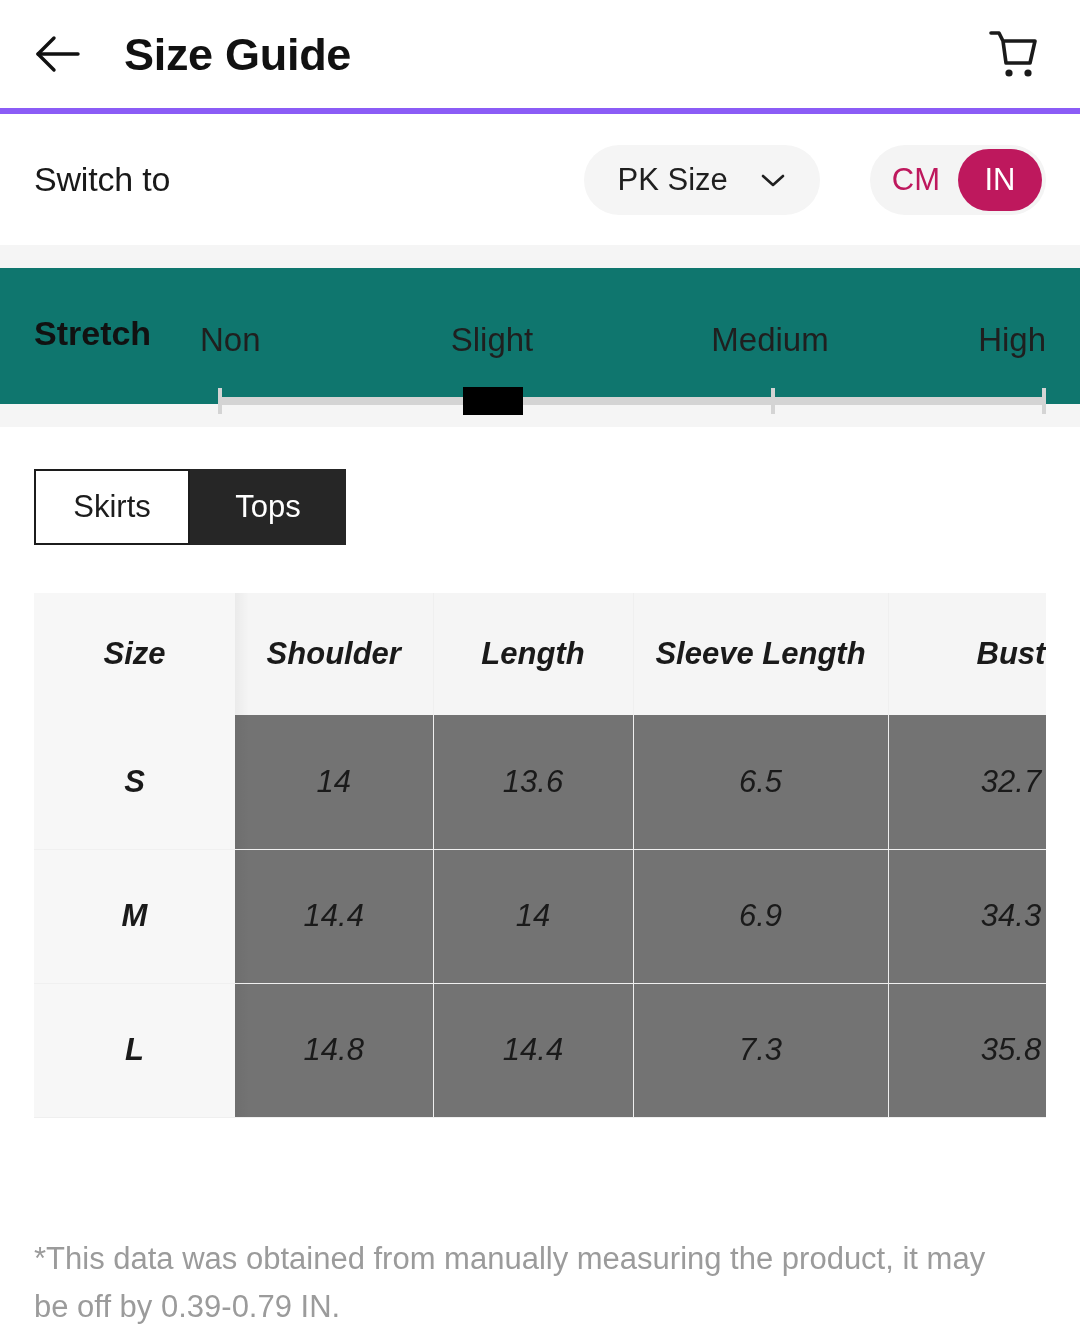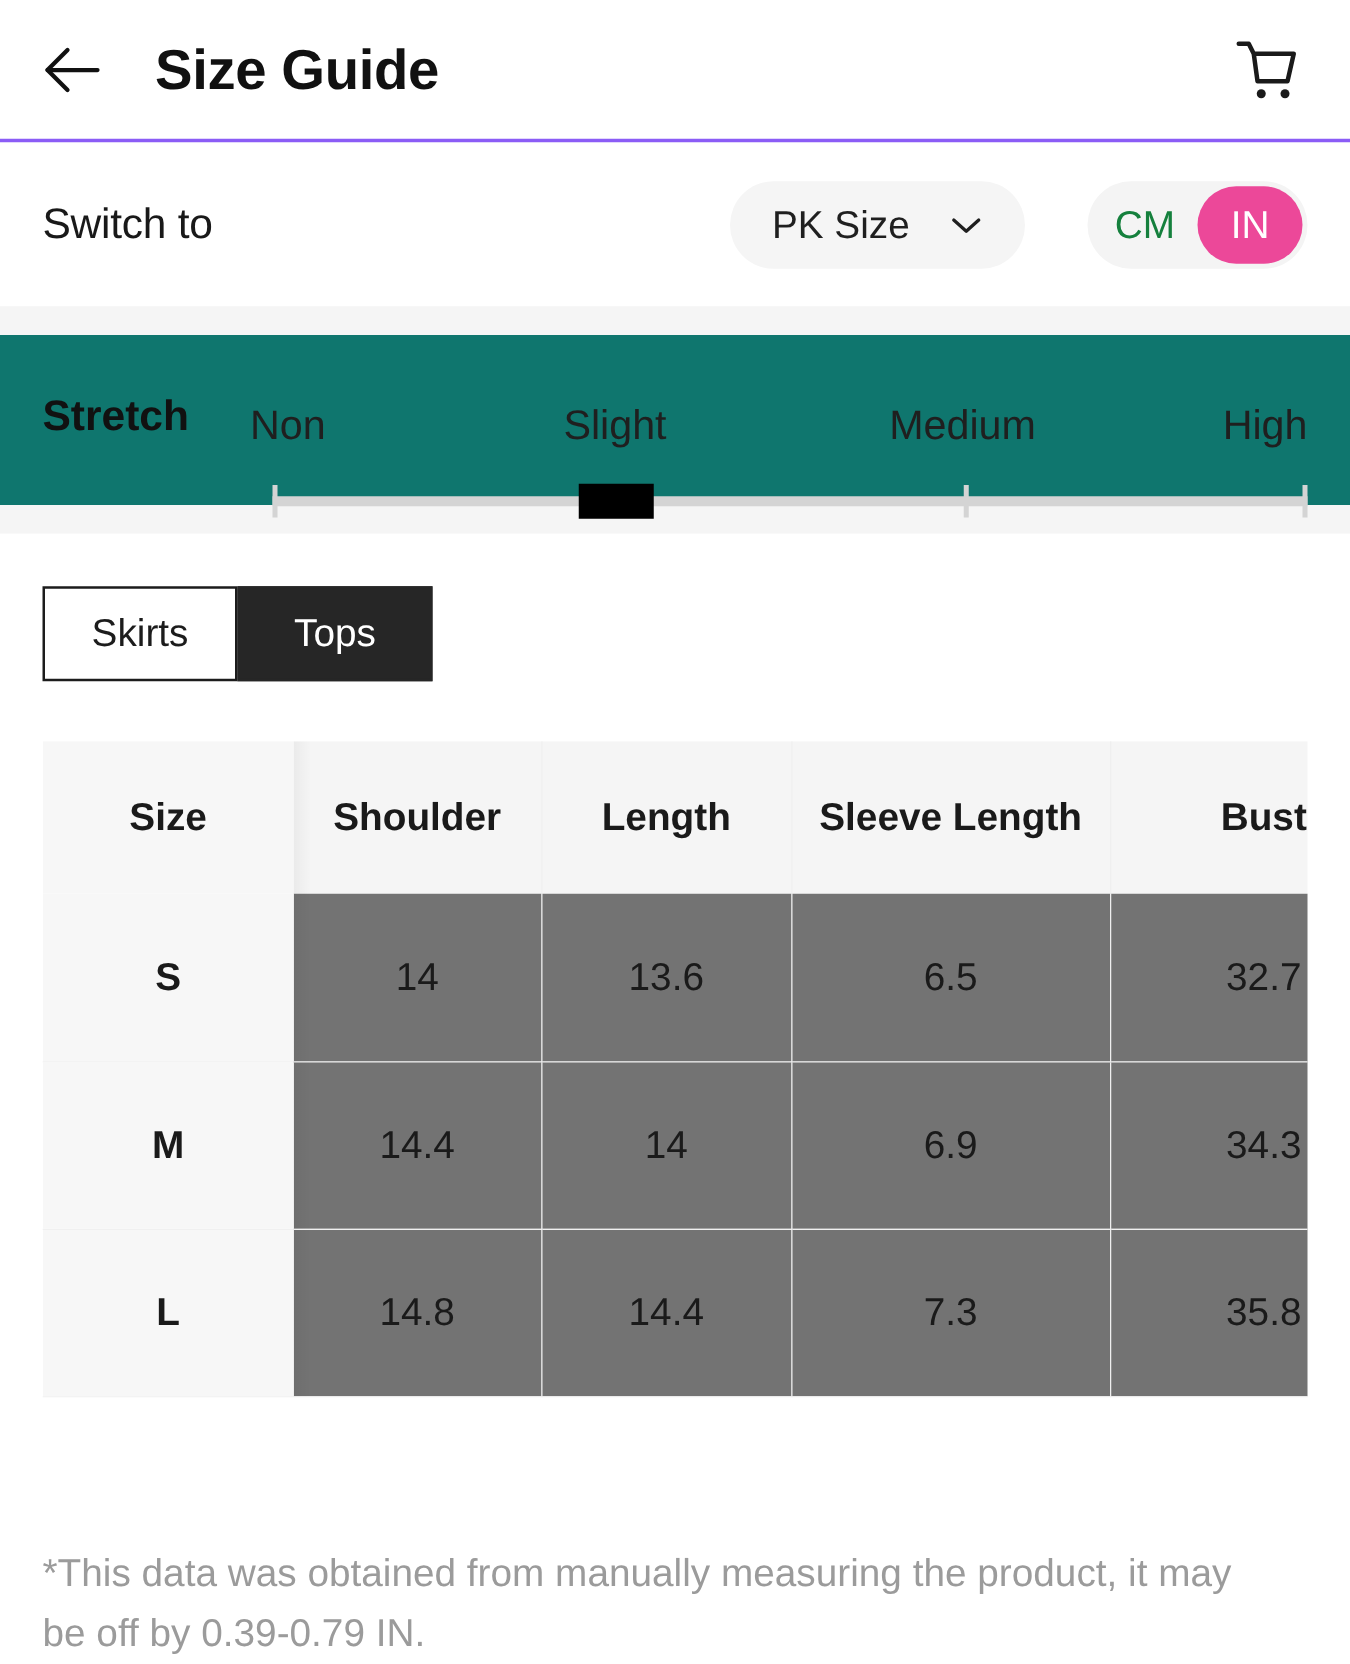--- a/index.html
+++ b/index.html
@@ -25,21 +25,21 @@
   }
 
   
   .header {
     height: 114px;
     min-height: 114px;
     display: flex;
     align-items: center;
     padding: 0 34px;
     box-sizing: border-box;
-    border-bottom: 3px solid #8b5cf6;
+    border-bottom: 6px solid #8b5cf6;
     background: #fff;
   }
   .back-btn {
     width: 62px;
     height: 62px;
     display: flex;
     align-items: center;
     justify-content: flex-start;
     cursor: pointer;
   }
@@ -108,25 +108,25 @@
   .unit-opt {
     height: 62px;
     min-width: 84px;
     padding: 0 18px;
     box-sizing: border-box;
     border-radius: 32px;
     display: flex;
     align-items: center;
     justify-content: center;
     font-size: 31px;
-    color: #15803d;
+    color: #be185d;
     cursor: pointer;
   }
   .unit-opt.active {
-    background: #ec4899;
+    background: #be185d;
     color: #ffffff;
   }
 
   
   .band {
     height: 23px;
     min-height: 23px;
     background: #f5f5f5;
     width: 100%;
   }
@@ -239,20 +239,21 @@
     color: #ffffff;
     border: 2px solid #262626;
   }
 
   
   .table-wrap {
     margin-top: 48px;
     width: 1012px;
     overflow: hidden;
     position: relative;
+    font-style: italic;
   }
   table.size-table {
     border-collapse: collapse;
     table-layout: fixed;
     width: 1100px;
   }
   table.size-table th,
   table.size-table td {
     text-align: center;
     vertical-align: middle;

